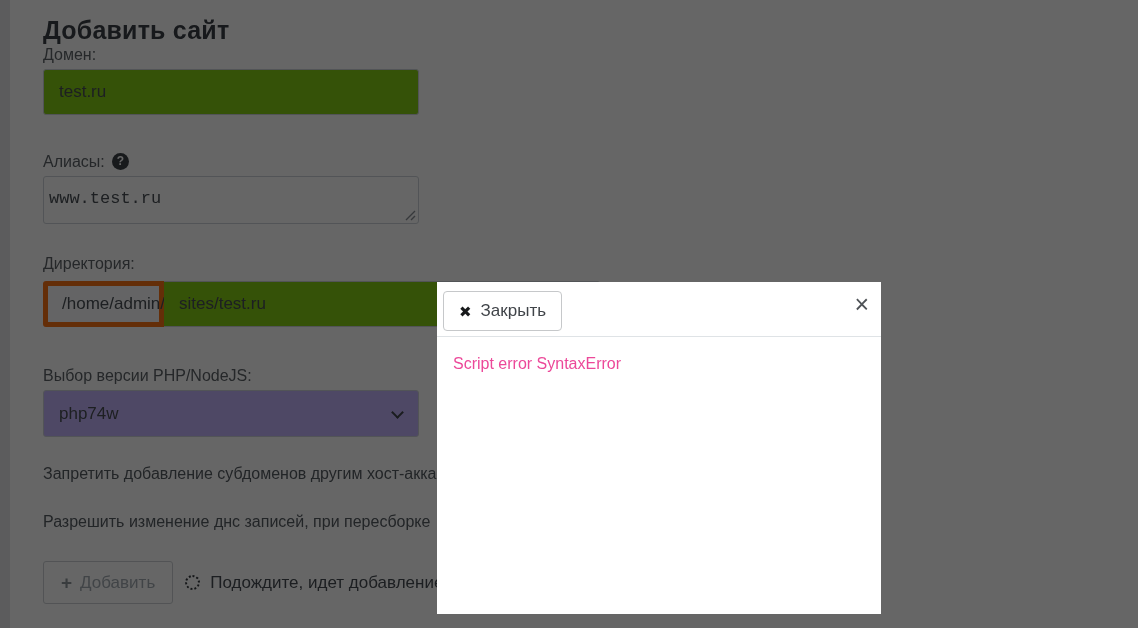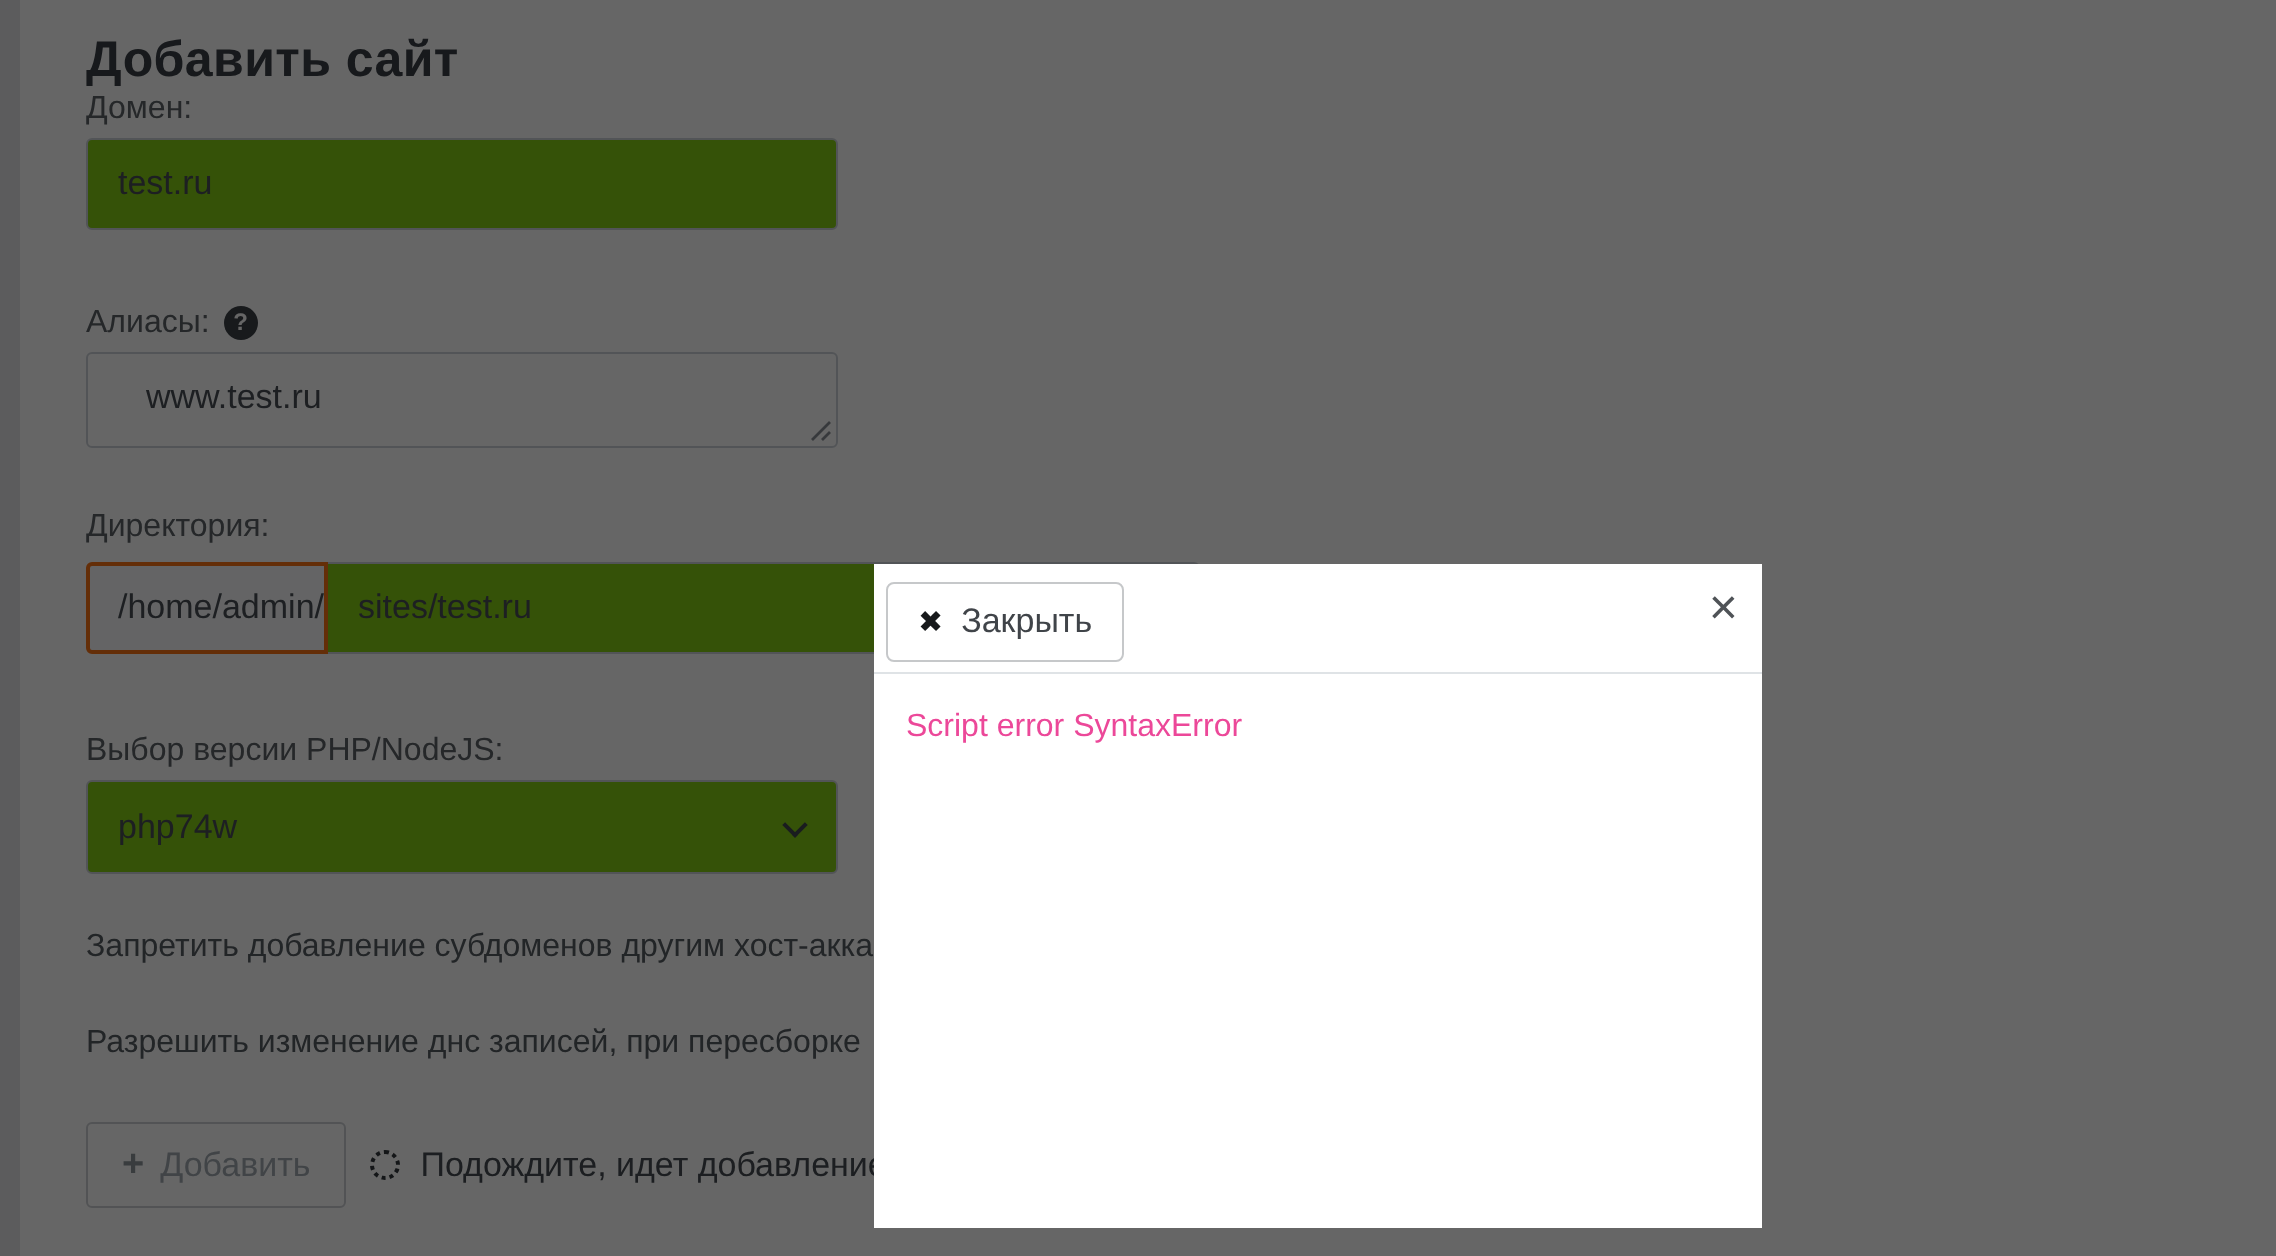--- a/index.html
+++ b/index.html
@@ -35,43 +35,43 @@
   .text-input {
     display: block; width: 376px; height: 46px;
     border: 1px solid #ced3d9; border-radius: 3px;
     padding: 0 15px; font-size: 17px; color: #494f55;
     font-family: "Liberation Sans", sans-serif;
     background: #84cc16; outline: none;
   }
   .textarea-input {
     display: block; width: 376px; height: 48px;
     border: 1px solid #ced3d9; border-radius: 3px;
-    padding: 12px 15px 0 29px; font-size: 17px; color: #494f55;
-    font-family: Liberation Sans, sans-serif;
+    padding: 12px 15px 0 5px; font-size: 17px; color: #494f55;
+    font-family: Liberation Mono, monospace;
     background: #fff; outline: none; resize: none; overflow: hidden;
   }
   .resize-grip {
     position: absolute; right: 3px; bottom: 3px; width: 11px; height: 11px;
     pointer-events: none;
   }
   .input-group { display: flex; width: 557px; }
   .input-addon {
     height: 46px; width: 121px; flex: 0 0 121px;
-    border: 2px solid #f97316; border-radius: 3px 0 0 3px;
+    border: 5px solid #f97316; border-radius: 3px 0 0 3px;
     background: #fafbfc; color: #494f55; font-size: 17px;
     display: flex; align-items: center; padding: 0 14px;
     white-space: nowrap;
   }
   .input-group .text-input {
     width: 436px; border-left: none; border-radius: 0 3px 3px 0;
   }
   .select-box {
     position: relative; width: 376px; height: 47px;
     border: 1px solid #ced3d9; border-radius: 3px;
-    background: #84cc16; cursor: pointer;
+    background: #c4b5fd; cursor: pointer;
     display: flex; align-items: center; padding: 0 15px;
     font-size: 17px; color: #494f55;
   }
   .select-chevron {
     position: absolute; right: 16px; top: 17px;
     width: 9px; height: 9px;
     border-right: 2px solid #41474e; border-bottom: 2px solid #41474e;
     transform: rotate(45deg);
   }
   .option-row {

